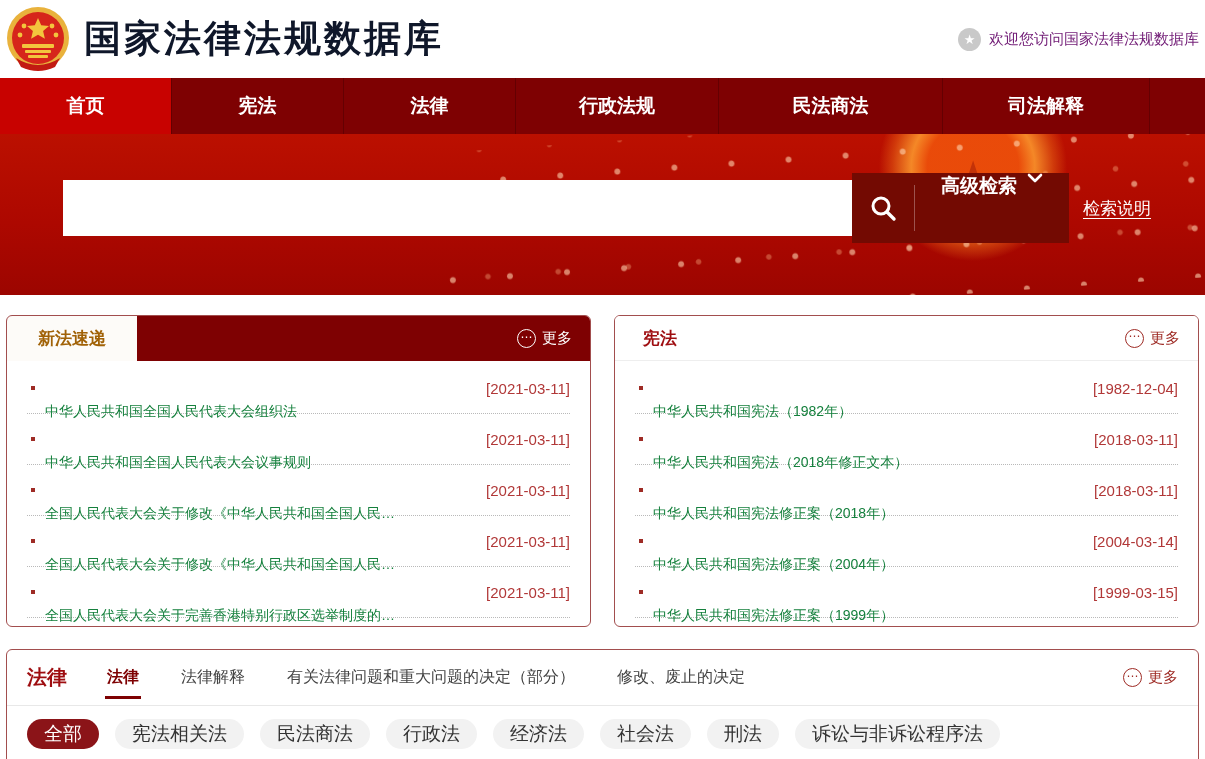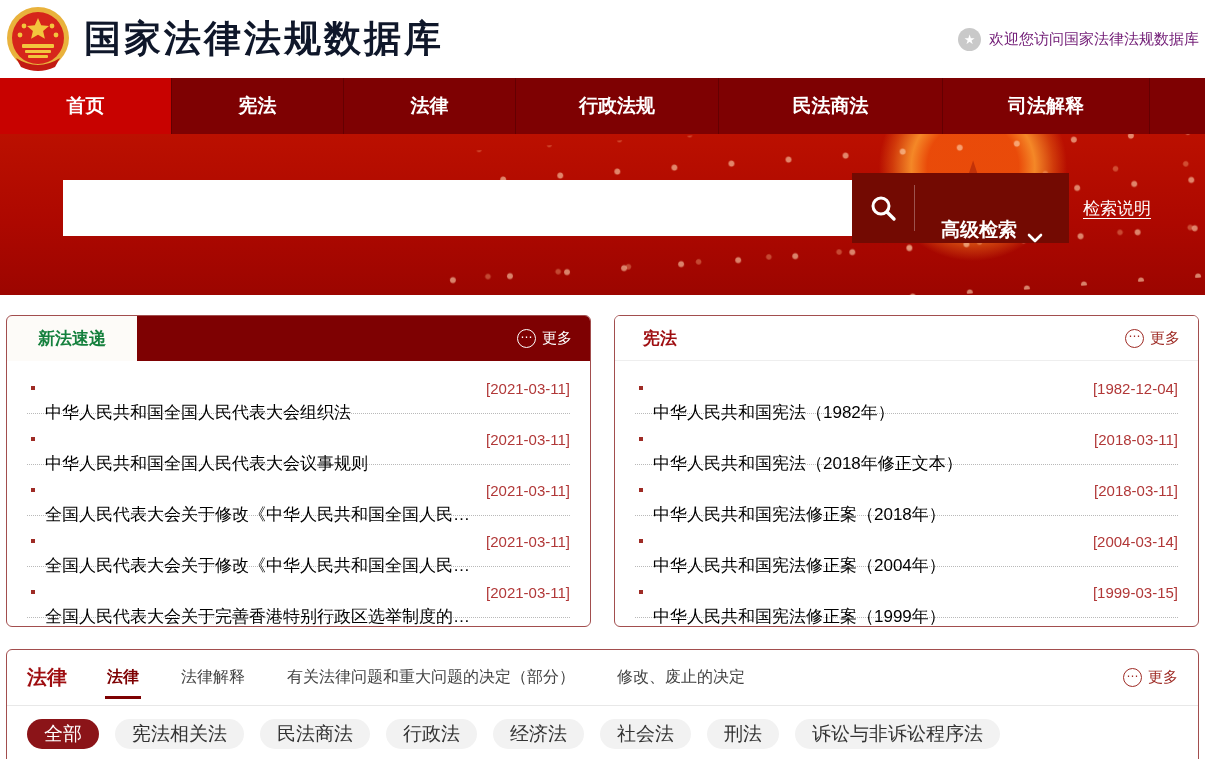--- a/index.html
+++ b/index.html
@@ -34,44 +34,44 @@
   .banner-emblem { position:absolute; left:878px; top:-62px; width:190px; height:190px; border-radius:50%;
     background:radial-gradient(circle, rgba(236,78,10,.95) 0 34%, rgba(255,157,46,.85) 46%, rgba(255,140,30,.35) 60%, rgba(255,140,30,0) 70%);
     display:flex; align-items:center; justify-content:center; }
   .banner-emblem .star-glyph { color:#c33208; font-size:56px; margin-top:28px; }
   .search-row { position:absolute; left:63px; top:39px; display:flex; align-items:center; }
   .search-input { width:789px; height:56px; border:none; outline:none; background:#fff;
     font-size:18px; padding:0 16px; color:#333; }
   .search-block { display:flex; align-items:center; height:70px; background:#730a02; }
   .search-btn { width:62px; height:70px; display:flex; align-items:center; justify-content:center; cursor:pointer; }
   .search-divider { width:1px; height:46px; background:rgba(255,255,255,.3); }
-  .advanced-btn { display:flex; align-items:flex-end; gap:10px; padding:0 26px; height:70px;
+  .advanced-btn { display:flex; align-items:flex-start; gap:10px; padding:0 26px; height:70px;
     color:#fff; font-size:19px; font-weight:bold; cursor:pointer; }
   .help-link { margin-left:14px; color:#fff; font-size:17px; text-decoration:underline;
     text-underline-offset:4px; cursor:pointer; }
 
   
   .panels { display:flex; gap:23px; margin:20px 6px 0 6px; }
   .panel { width:585px; border:1px solid #a24e4e; border-radius:6px; background:#fff; overflow:hidden; }
   .panel-head-dark { height:45px; background:#7e0102; display:flex; align-items:center; justify-content:space-between; }
   .head-tab-white { width:130px; height:45px; background:#fdfbf8; display:flex; align-items:center; justify-content:center;
-    font-size:17px; font-weight:bold; color:#15803d; cursor:pointer; }
+    font-size:17px; font-weight:bold; color:#a16207; cursor:pointer; }
   .panel-head-light { height:45px; background:#fff; display:flex; align-items:center; justify-content:space-between;
     padding-left:28px; border-bottom:1px solid #eee; }
   .panel-title { font-size:17px; font-weight:bold; color:#9e0d10; }
   .more { display:flex; align-items:center; gap:6px; margin-right:18px; cursor:pointer; font-size:15px; }
   .more.light { color:#fff; }
   .more.dark { color:#9e2b25; }
   .more-icon { width:19px; height:19px; border-radius:50%; border:1px solid currentColor;
     display:flex; align-items:center; justify-content:center; font-size:12px; line-height:1; padding-bottom:4px; }
   .panel-body { padding:2px 0 8px 0; }
   .row { height:51px; margin:0 20px; display:flex; align-items:center;
     border-bottom:1px dotted #b9b9b9; cursor:pointer; }
   .bullet { width:4px; height:4px; background:#9e2b25; margin:0 10px 0 4px; flex:none; }
-  .row-title { font-size:17px; color:#000000; flex:1; white-space:nowrap; overflow:hidden;margin-top:48px; }
+  .row-title { font-size:14px; color:#15803d; flex:1; white-space:nowrap; overflow:hidden;margin-top:48px; }
   .row-date { font-size:15px; color:#b13838; margin-left:12px; flex:none; }
 
   
   .law-section { margin:22px 6px 0 6px; border:1px solid #a24e4e; border-radius:6px; background:#fff;
     height:200px; overflow:hidden; }
   .law-head { height:56px; display:flex; align-items:center; border-bottom:1px solid #e8e8e8; padding:0 20px; }
   .law-title { font-size:20px; font-weight:bold; color:#9e0d10; margin-right:40px; }
   .law-tabs { display:flex; gap:42px; align-items:stretch; height:100%; flex:1; }
   .law-tab { position:relative; display:flex; align-items:center; font-size:16px; color:#444; cursor:pointer; }
   .law-tab.active { color:#7e0102; font-weight:bold; }

